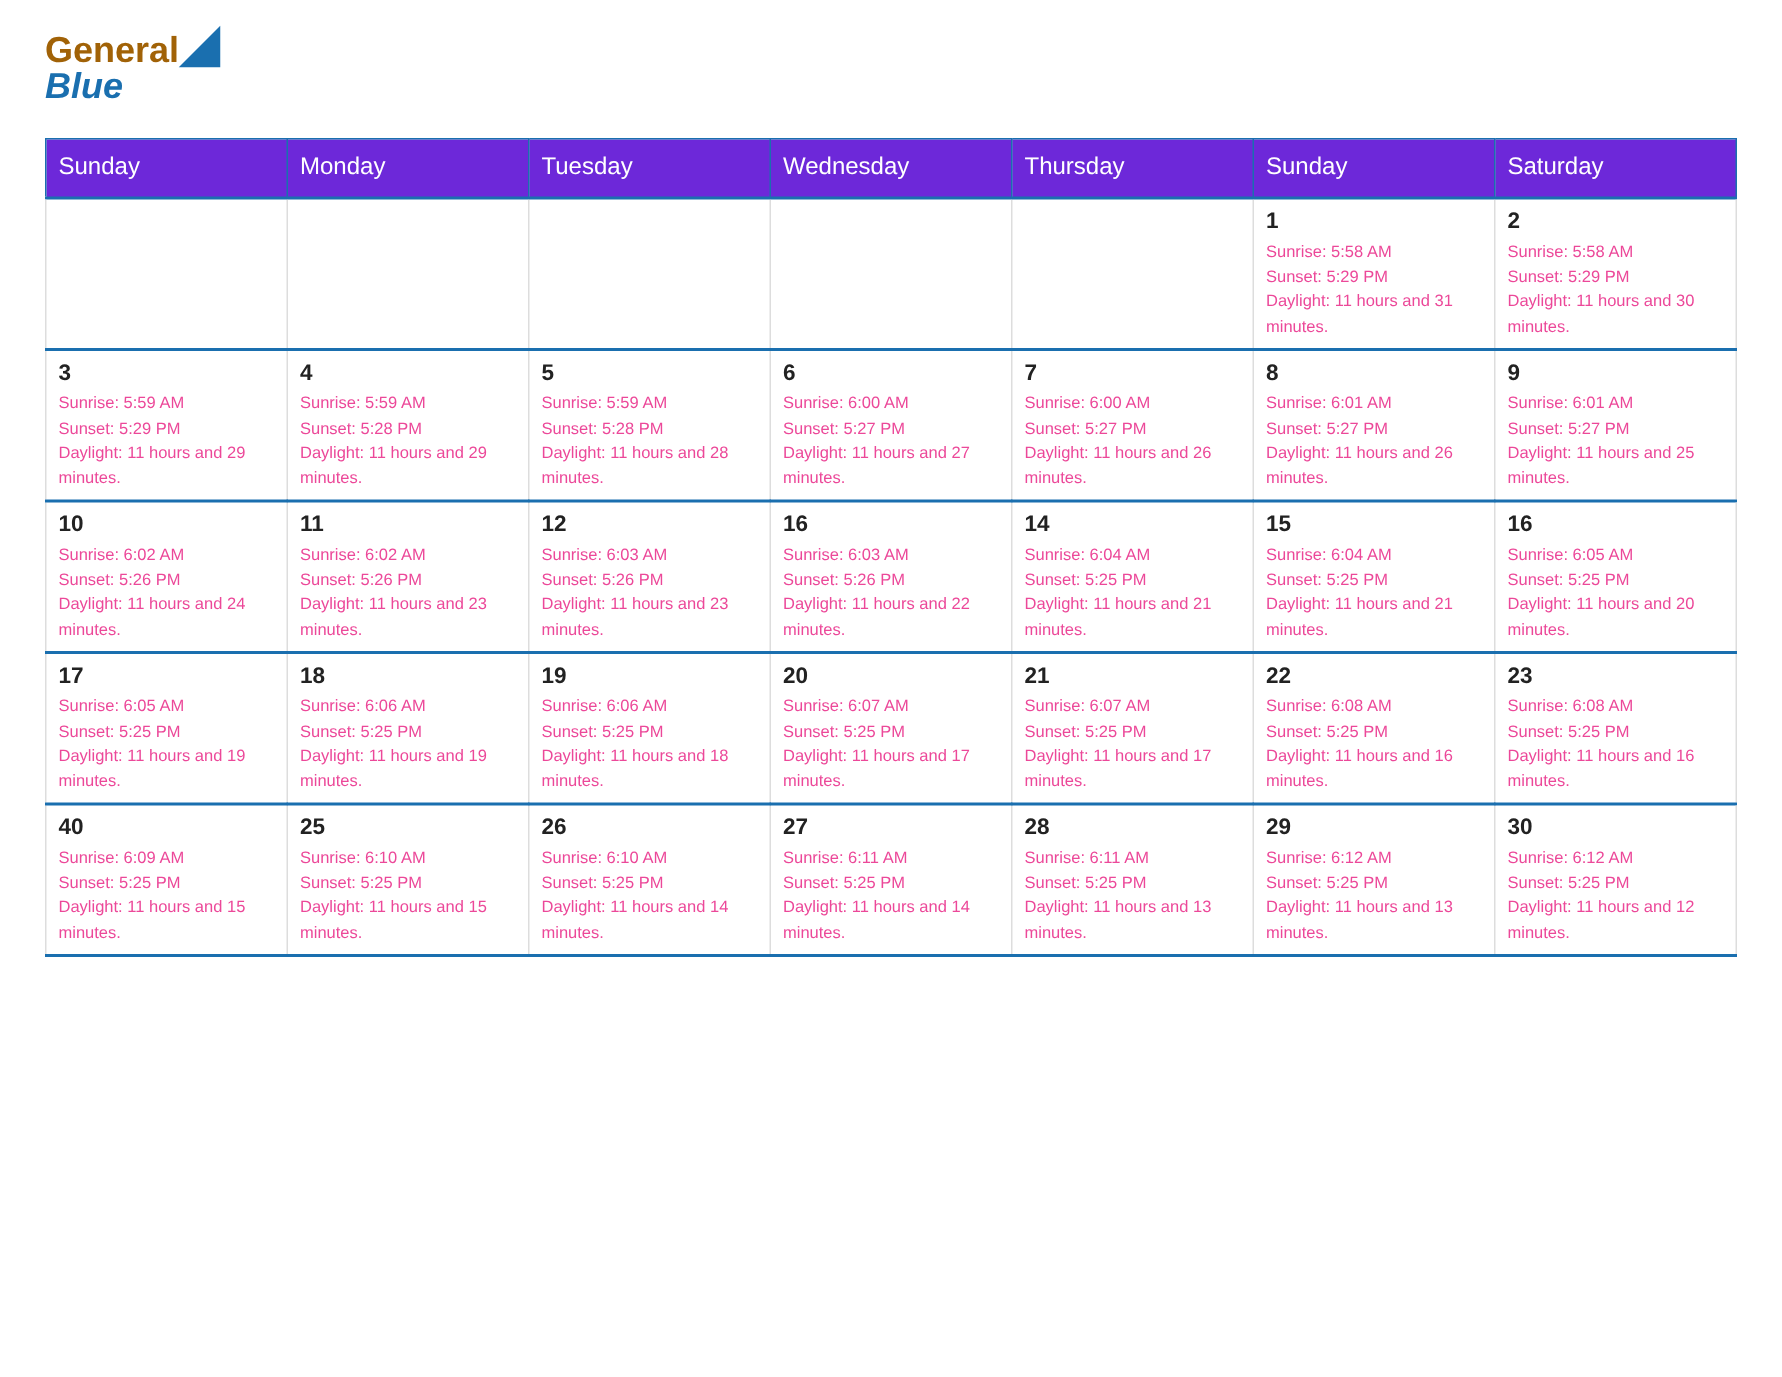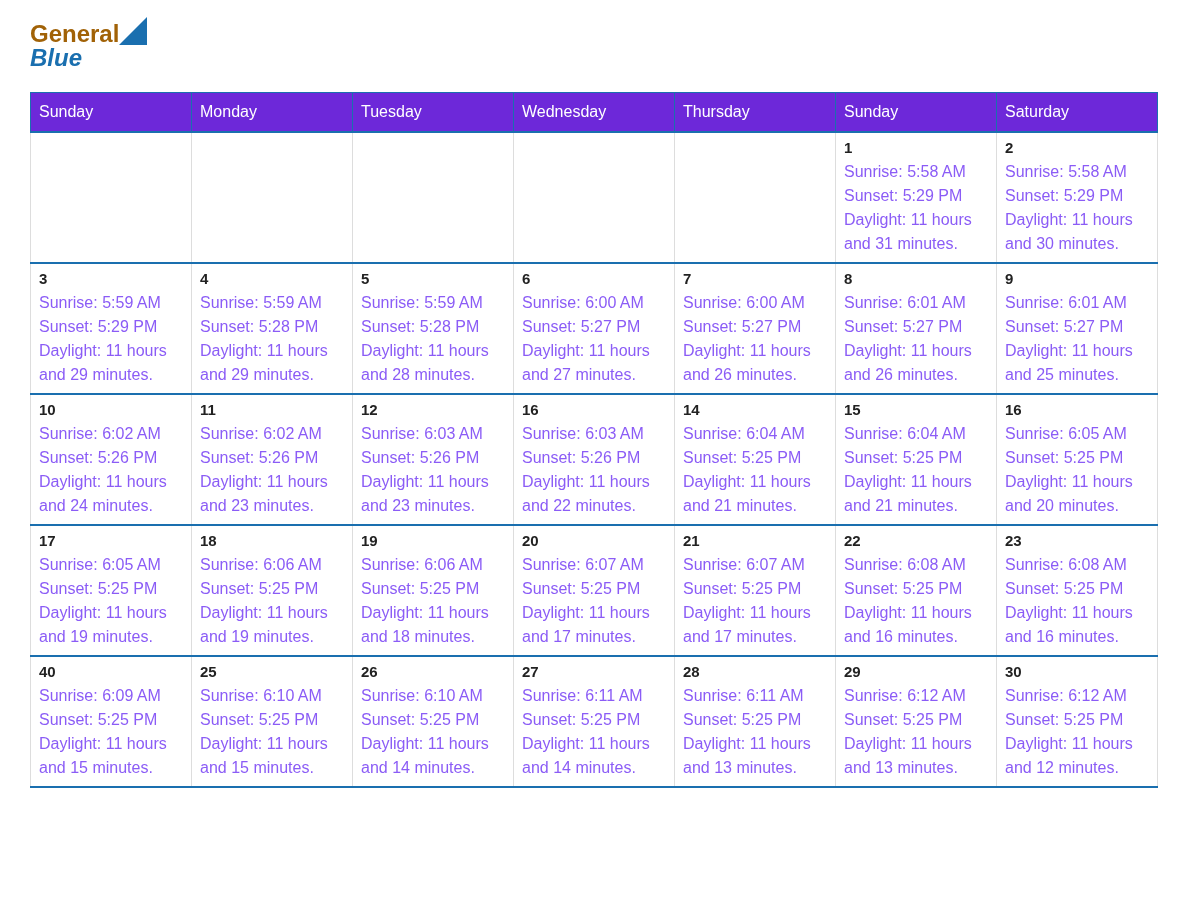--- a/index.html
+++ b/index.html
@@ -79,22 +79,22 @@
 
     .day-number {
       font-size: 15px;
       font-weight: bold;
       color: #222;
       margin-bottom: 4px;
       display: block;
     }
 
     .day-info {
-      font-size: 16px;
-      color: #8b5cf6;
+      font-size: 11px;
+      color: #ec4899;
       line-height: 1.5;
     }
 
     .empty-cell {
       background: #f9f9f9;
     }
   </style>
 </head>
 <body>
 

